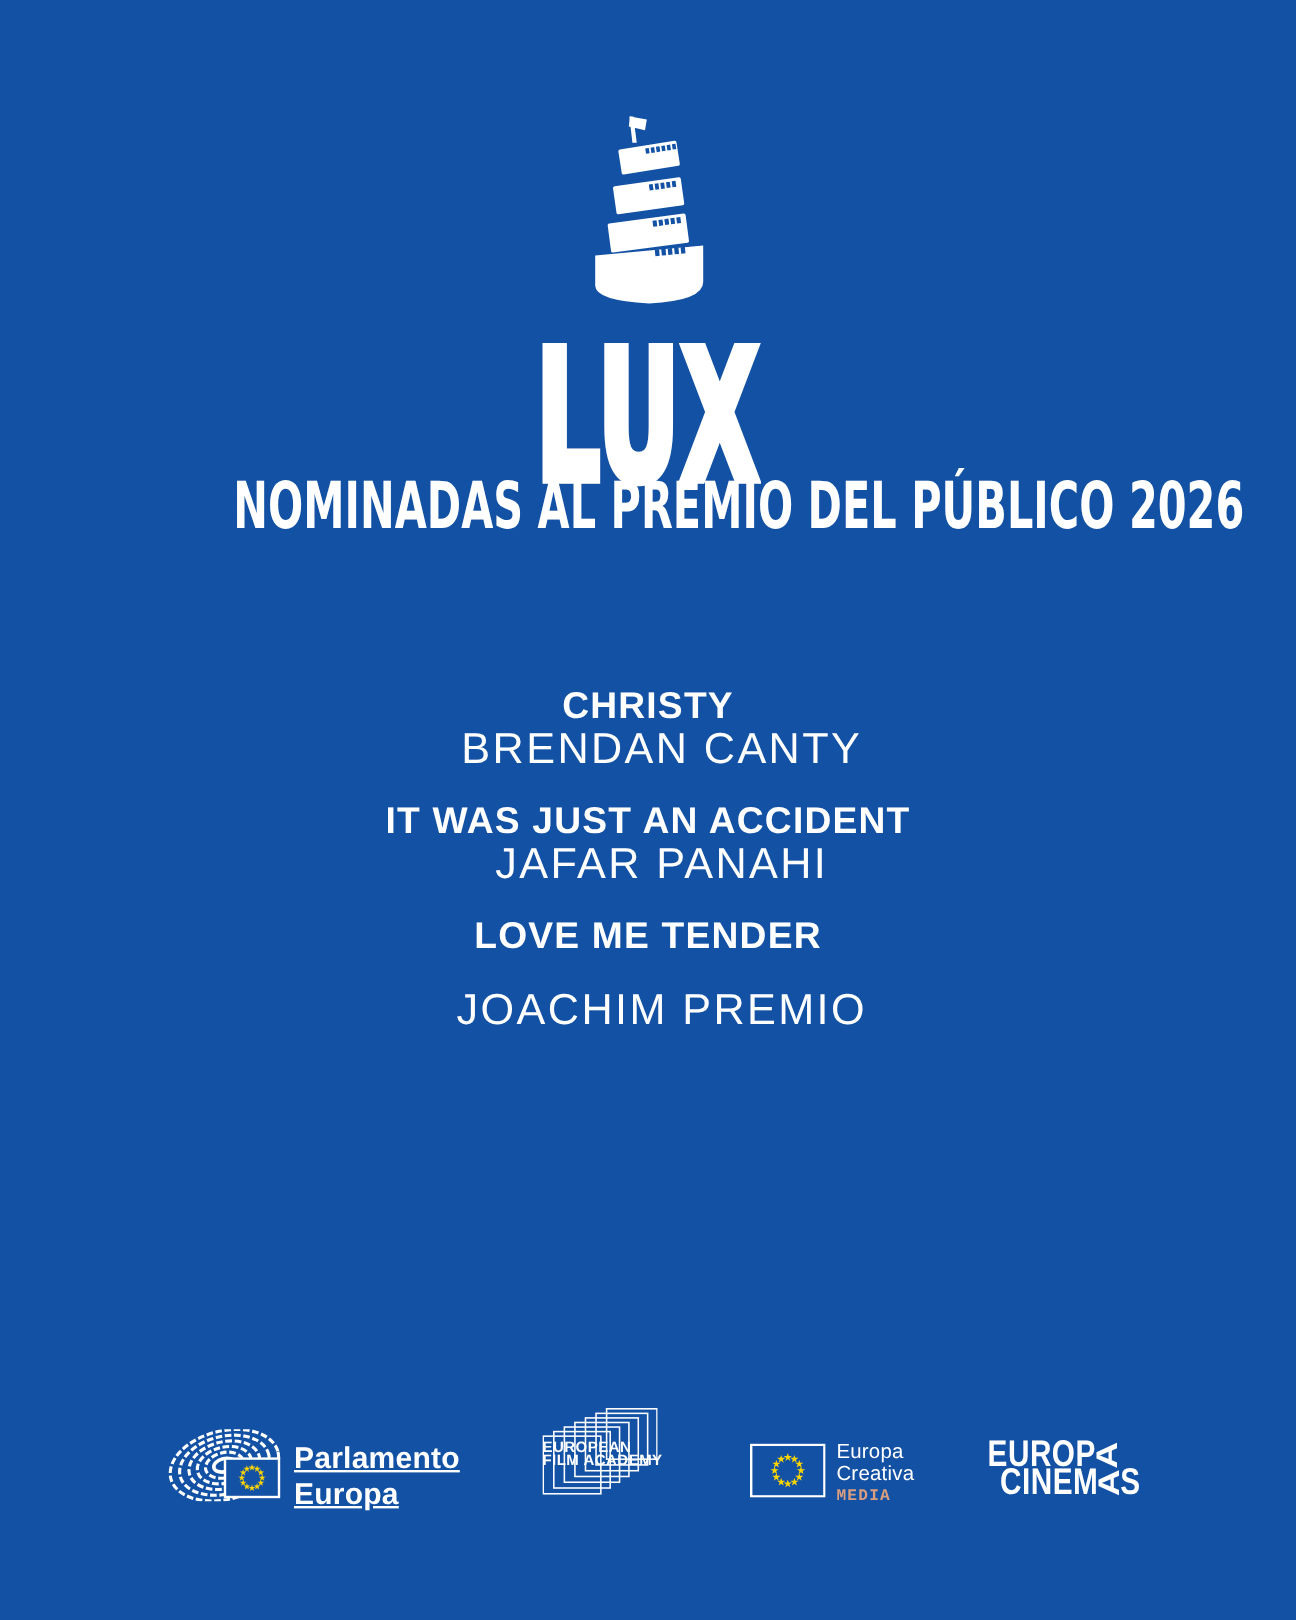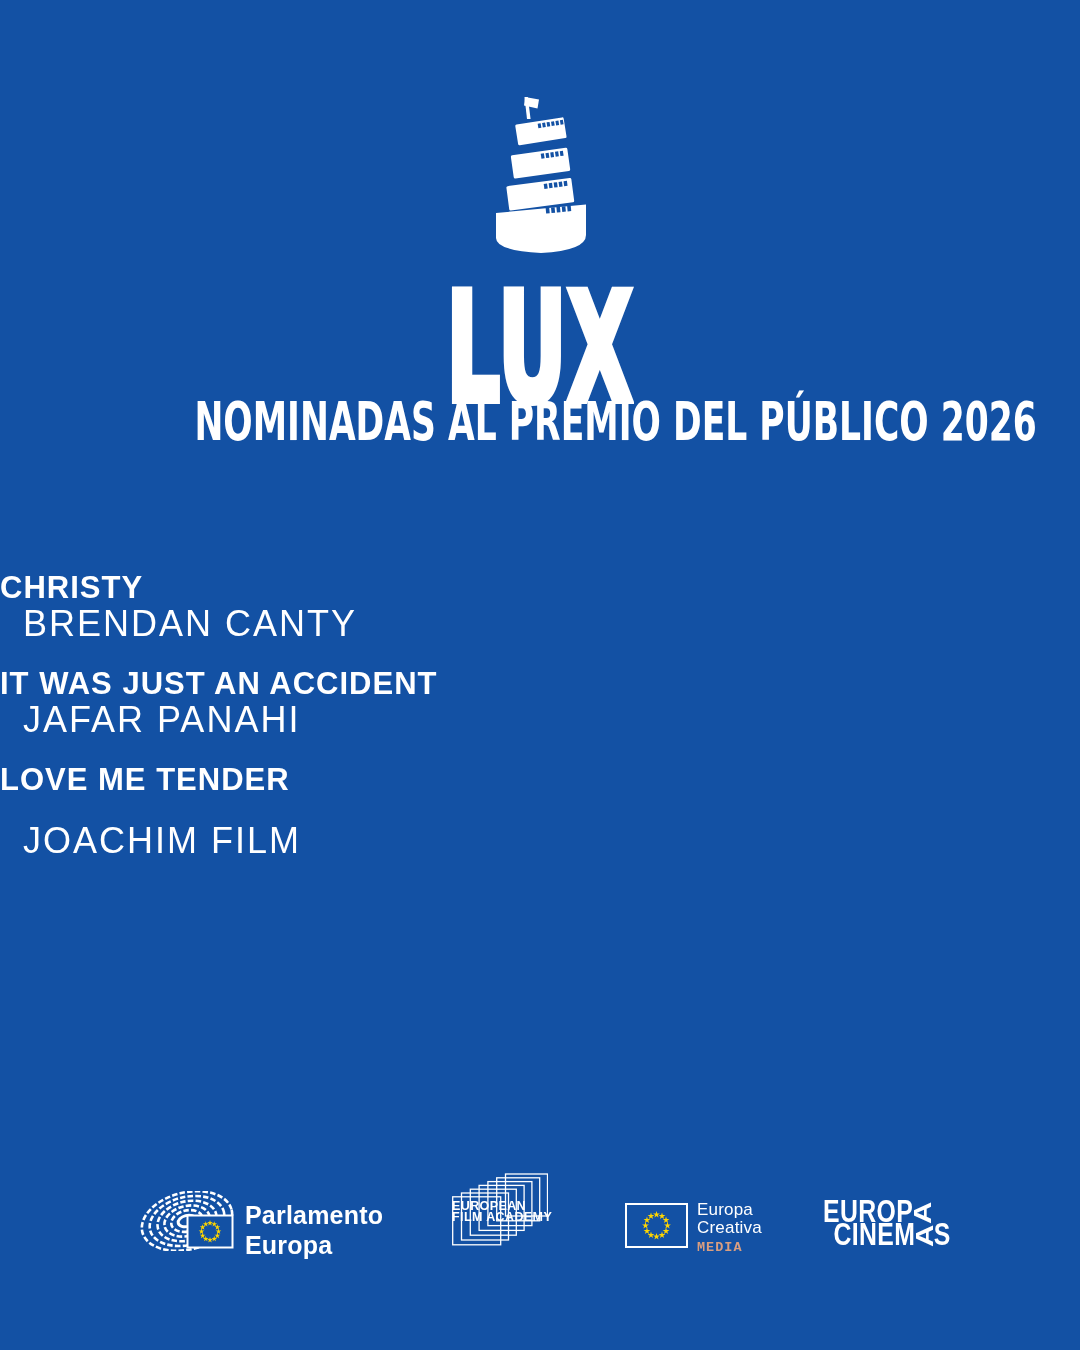--- a/index.html
+++ b/index.html
@@ -32,35 +32,35 @@
   .subtitle{
     position:absolute;left:0;right:0;top:395px;
     text-align:center;
     font-family:"DejaVu Sans",sans-serif;
     font-weight:bold;font-size:54px;line-height:54px;
     white-space:nowrap;
     transform:scaleX(0.64);
   }
 
   
-  .nominees{position:absolute;left:0;right:0;top:569px;text-align:left;}
+  .nominees{position:absolute;left:0;right:0;top:569px;text-align:center;}
   .entry{margin-bottom:25px;}
   .film-title{
     font-size:31px;line-height:38px;font-weight:bold;letter-spacing:1px;
   }
   .film-director{
     font-size:36px;line-height:33px;font-weight:normal;letter-spacing:2px;padding-left:23px;
   }
 
   
   .footer{position:absolute;left:0;top:0;width:1080px;height:1350px;pointer-events:none;}
   .ep-icon{position:absolute;left:131px;top:1191px;}
   .ep-text{
     position:absolute;left:245px;top:1200px;
-    font-size:25px;line-height:30px;font-weight:bold;letter-spacing:0.2px;
+    font-size:25px;line-height:30px;font-weight:bold;letter-spacing:0.2px;text-decoration:underline;
   }
   .ep-text span{display:block;}
 
   .efa-icon{position:absolute;left:452px;top:1172px;}
   .efa-text{
     position:absolute;left:452px;top:1201px;
     font-size:12.5px;line-height:11px;font-weight:bold;letter-spacing:0.4px;
   }
   .efa-text span{display:block;}
 
@@ -149,21 +149,21 @@
       <div class="film-director">BRENDAN CANTY</div>
     </div>
     <div class="entry">
       <div class="film-title">IT WAS JUST AN ACCIDENT</div>
       <div class="film-director">JAFAR PANAHI</div>
     </div>
     <div class="entry">
       <div class="film-title">LOVE ME TENDER</div>
     </div>
     <div class="entry">
-      <div class="film-director">JOACHIM FILM</div>
+      <div class="film-director">JOACHIM PREMIO</div>
     </div>
   </div>
 
   <div class="footer">
 
     <svg class="ep-icon" width="104" height="60" viewBox="0 0 104 60">
       <defs>
         <path id="star" d="M0,-1 L0.2245,-0.309 L0.951,-0.309 L0.363,0.118 L0.588,0.809 L0,0.382 L-0.588,0.809 L-0.363,0.118 L-0.951,-0.309 L-0.2245,-0.309 Z" style="fill:var(--star-yellow)" stroke="none"></path>
       </defs>
       <g fill="none" stroke="#ffffff" stroke-width="2.6" transform="rotate(-14 56 30)">

